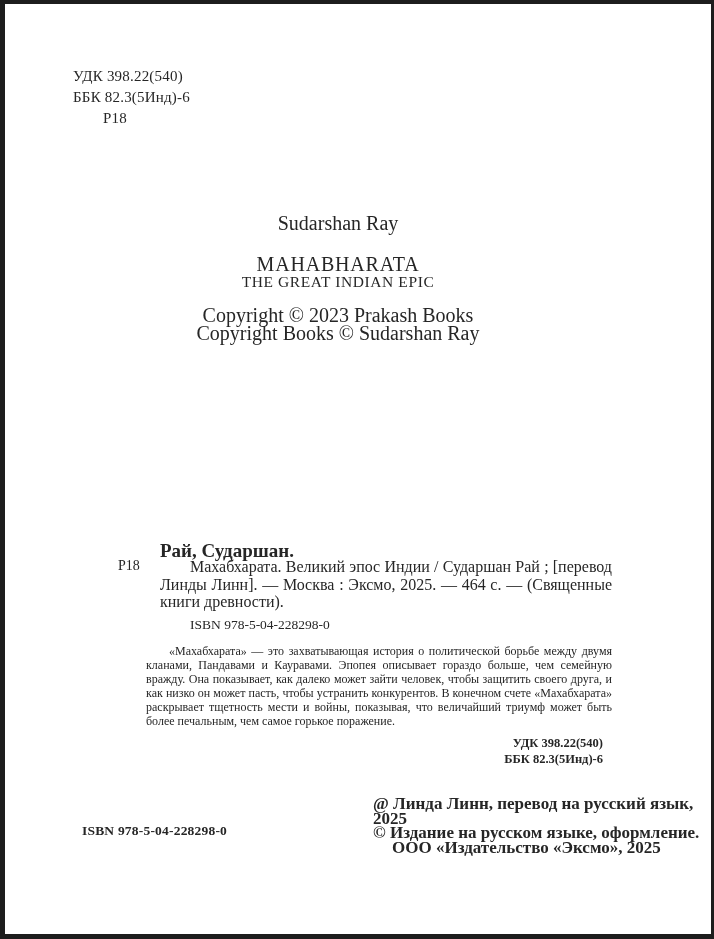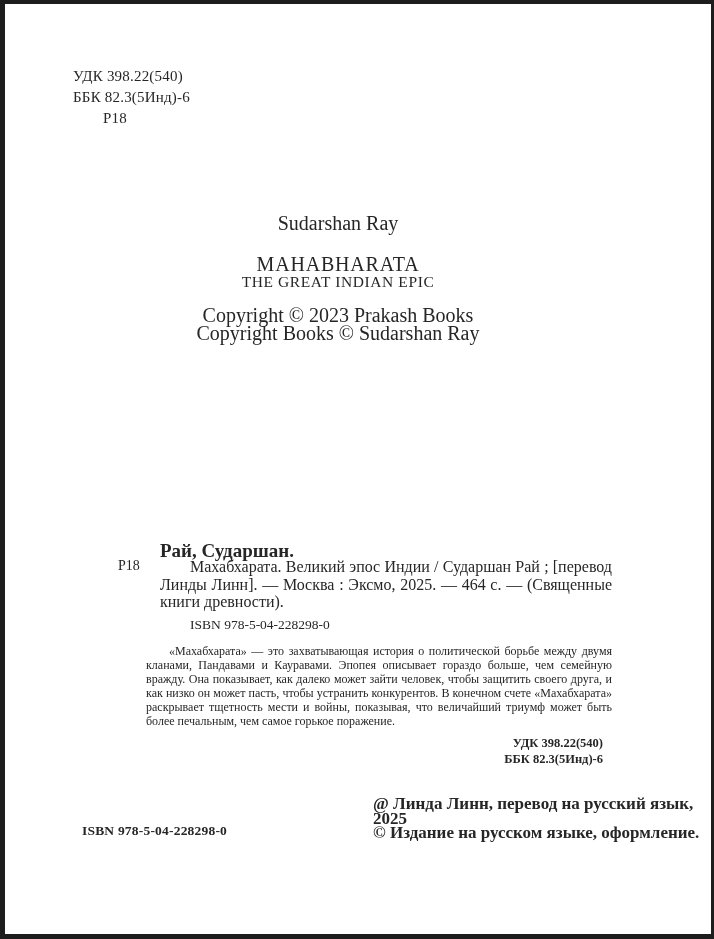--- a/index.html
+++ b/index.html
@@ -114,17 +114,18 @@
   <p class="abs annotation">«Махабхарата» — это захватывающая история о политической борьбе между двумя кланами, Пандавами и Кауравами. Эпопея описывает гораздо больше, чем семейную вражду. Она показывает, как далеко может зайти человек, чтобы защитить своего друга, и как низко он может пасть, чтобы устранить конкурентов. В конечном счете «Махабхарата» раскрывает тщетность мести и войны, показывая, что величайший триумф может быть более печальным, чем самое горькое поражение.</p>
 
   <div class="abs codes-right">
     <div>УДК 398.22(540)</div>
     <div>ББК 82.3(5Инд)-6</div>
   </div>
 
   <div class="abs copyright-block">
     <div>@ Линда Линн, перевод на русский язык, 2025</div>
     <div>© Издание на русском языке, оформление.</div>
+    <div class="indent">ООО «Издательство «Эксмо», 2025</div>
   </div>
 
   <div class="abs isbn-bottom">ISBN 978-5-04-228298-0</div>
 
 </div>
 
 </body></html>

